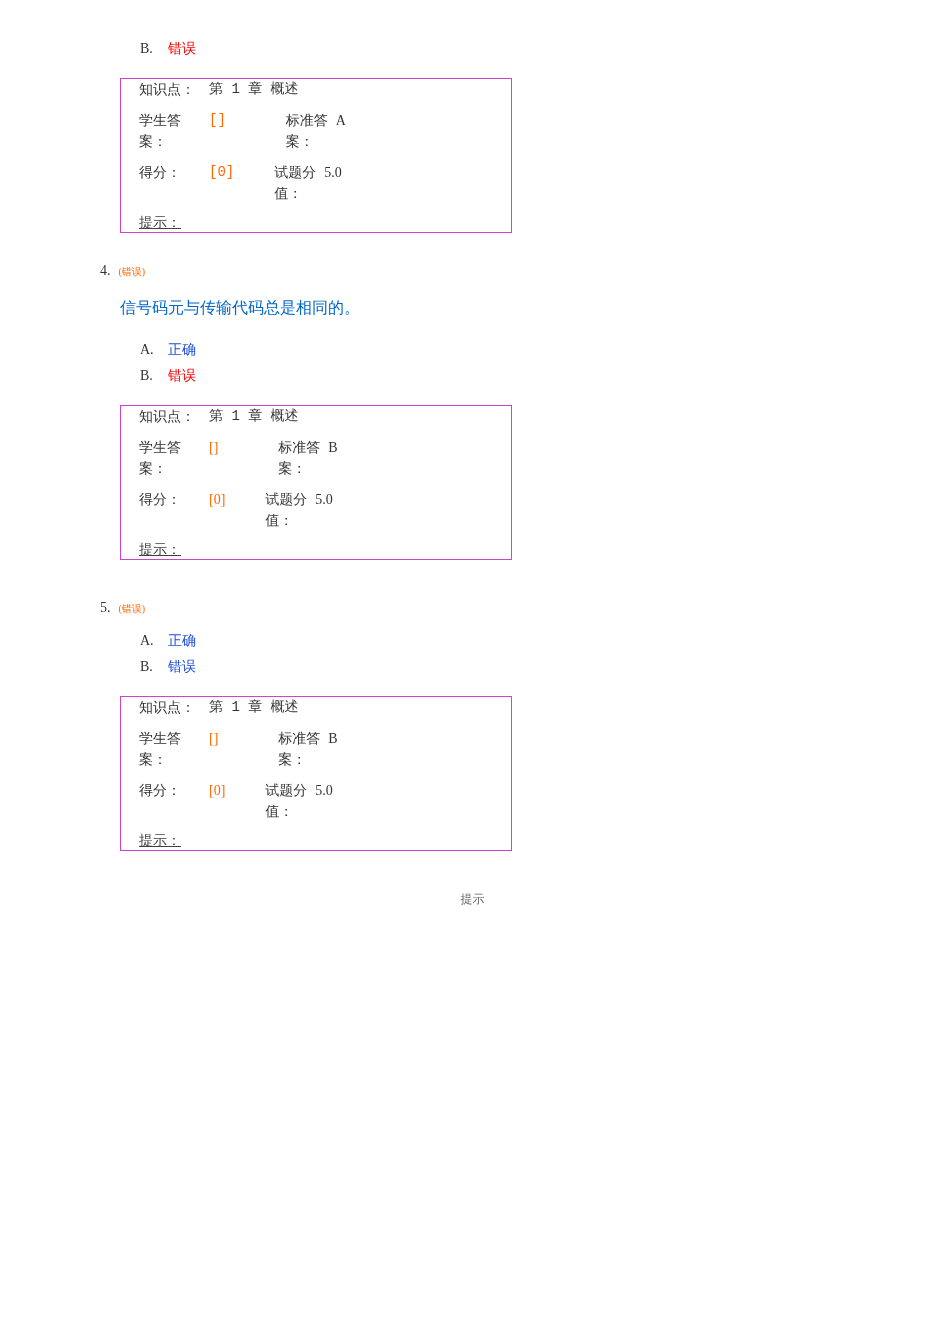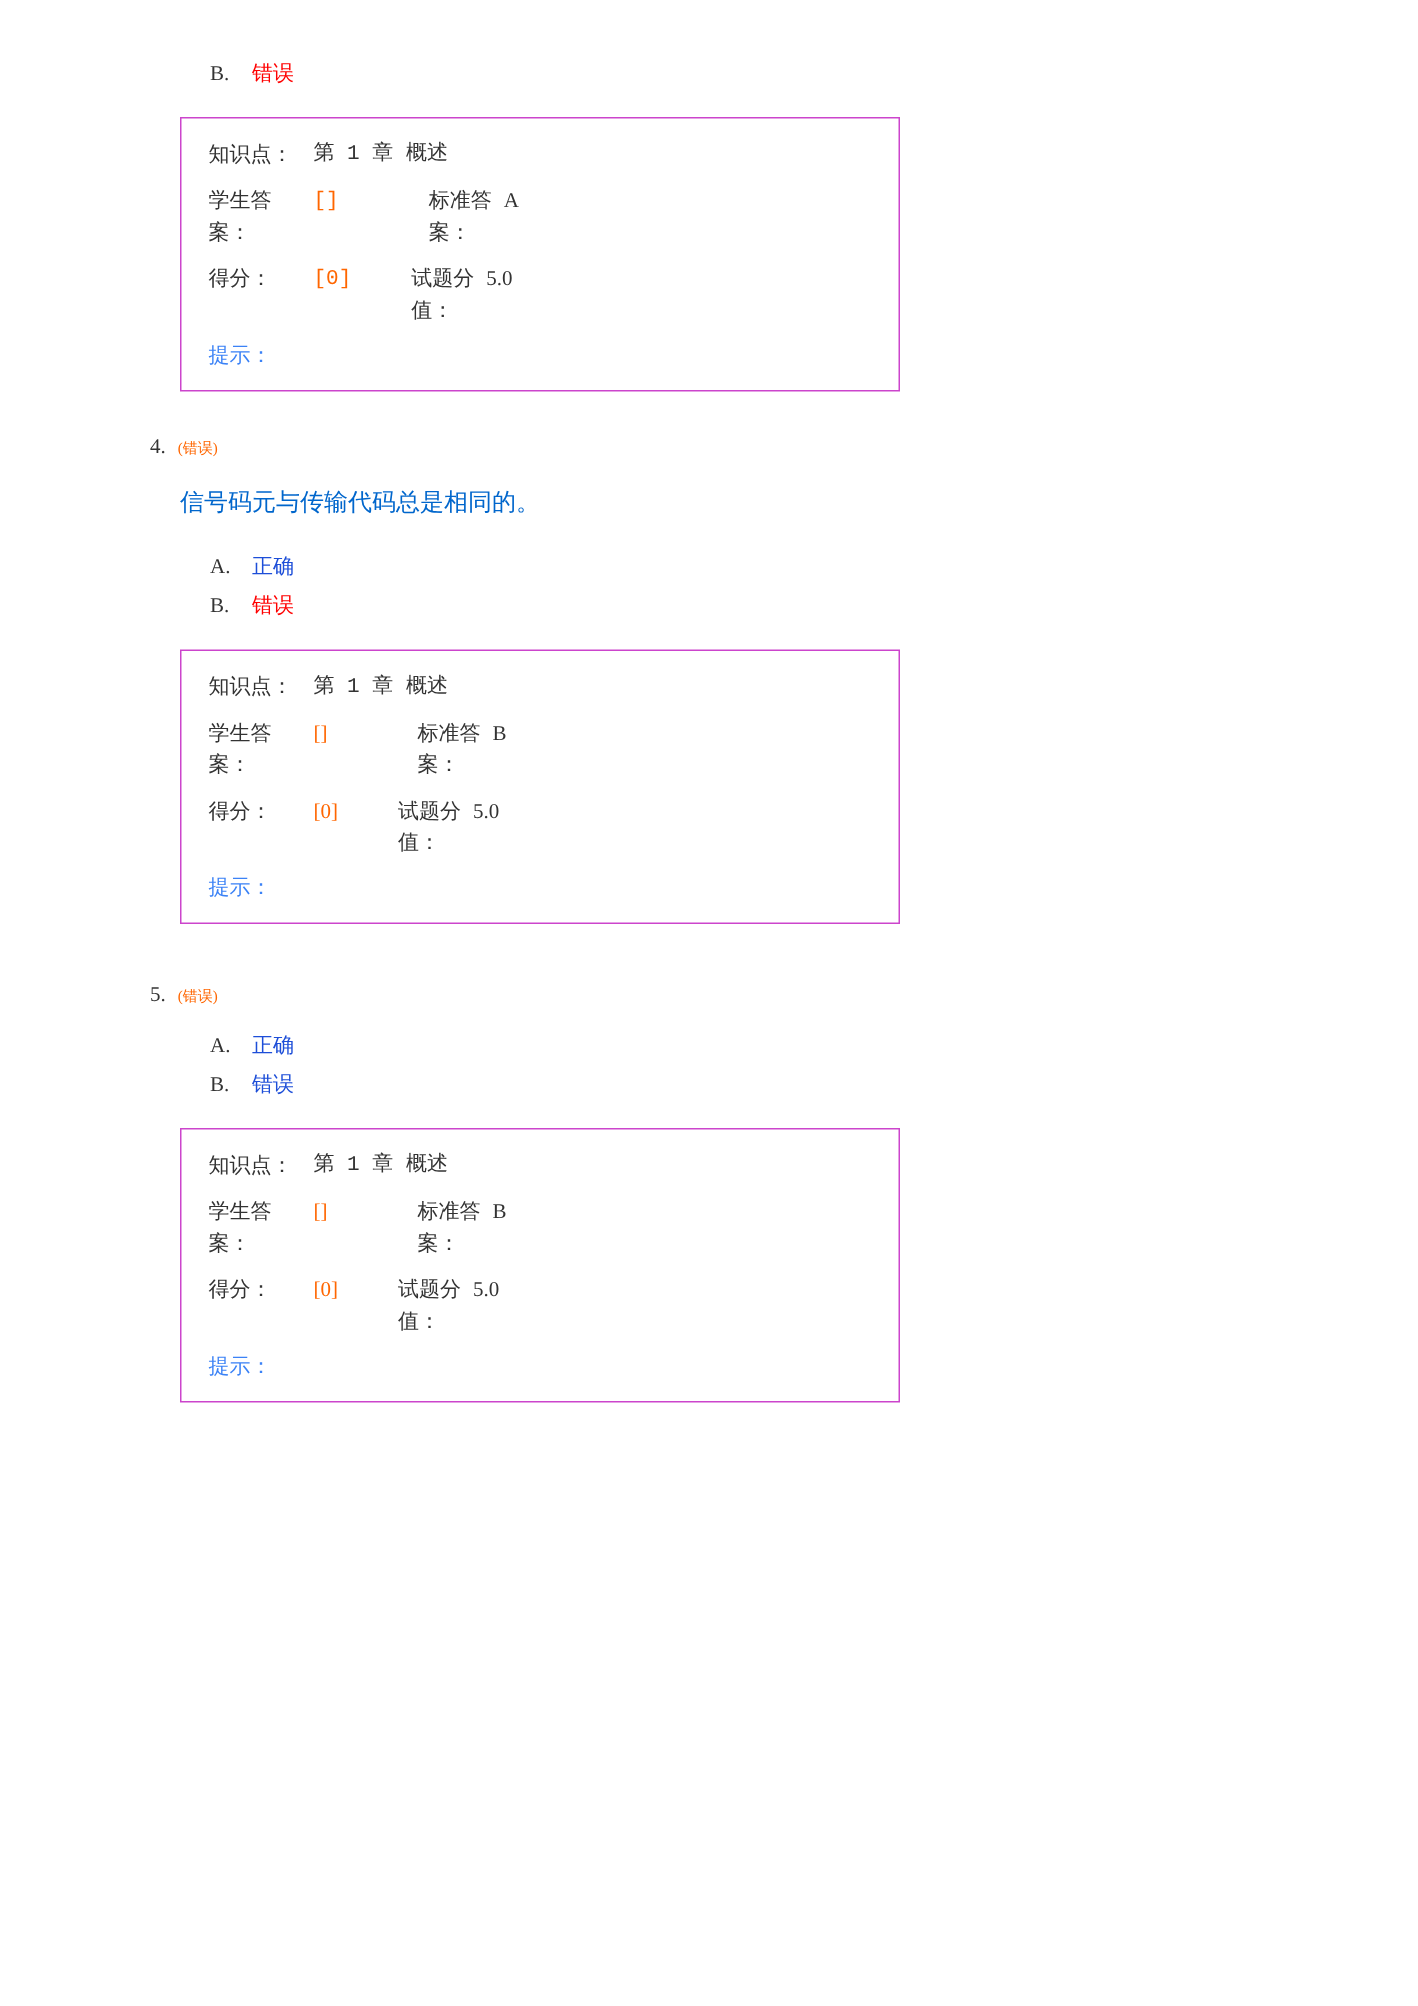--- a/index.html
+++ b/index.html
@@ -60,24 +60,24 @@
       min-width: 20px;
     }
     .option-text-normal {
       color: #1d4ed8;
     }
     .option-text-error {
       color: #ff0000;
     }
     .info-box {
       border: 1.5px solid #cc44cc;
-      padding: 14px 18px;
+      padding: 0 18px;
       margin-left: 20px;
       margin-top: 8px;
-      width: 480px;
+      width: 392px;
     }
     .info-row {
       display: flex;
       align-items: flex-start;
       margin-bottom: 10px;
       font-size: 14px;
       line-height: 1.5;
     }
     .info-label {
       color: #333;
@@ -88,21 +88,22 @@
       color: #333;
       margin-right: 40px;
       font-family: Liberation Mono, monospace;
     }
     .bracket {
       color: #ff6600;
     }
     .tip-row {
       margin-top: 6px;
       font-size: 14px;
-      color: #3b82f6;
+      color: #404040;
+      text-decoration: underline;
     }
     .top-option-b {
       margin-bottom: 30px;
     }
     .bottom-nav {
       text-align: center;
       margin-top: 20px;
       color: #666;
       font-size: 12px;
     }
@@ -242,14 +243,17 @@
           <span>值：</span>
         </div>
         <span>5.0</span>
       </div>
       <div class="tip-row">
         <span>提示：</span>
       </div>
     </div>
   </div>
 
+  <div class="bottom-nav">
+    <span>提示</span>
+  </div>
 
 </div>
 
 </body></html>

